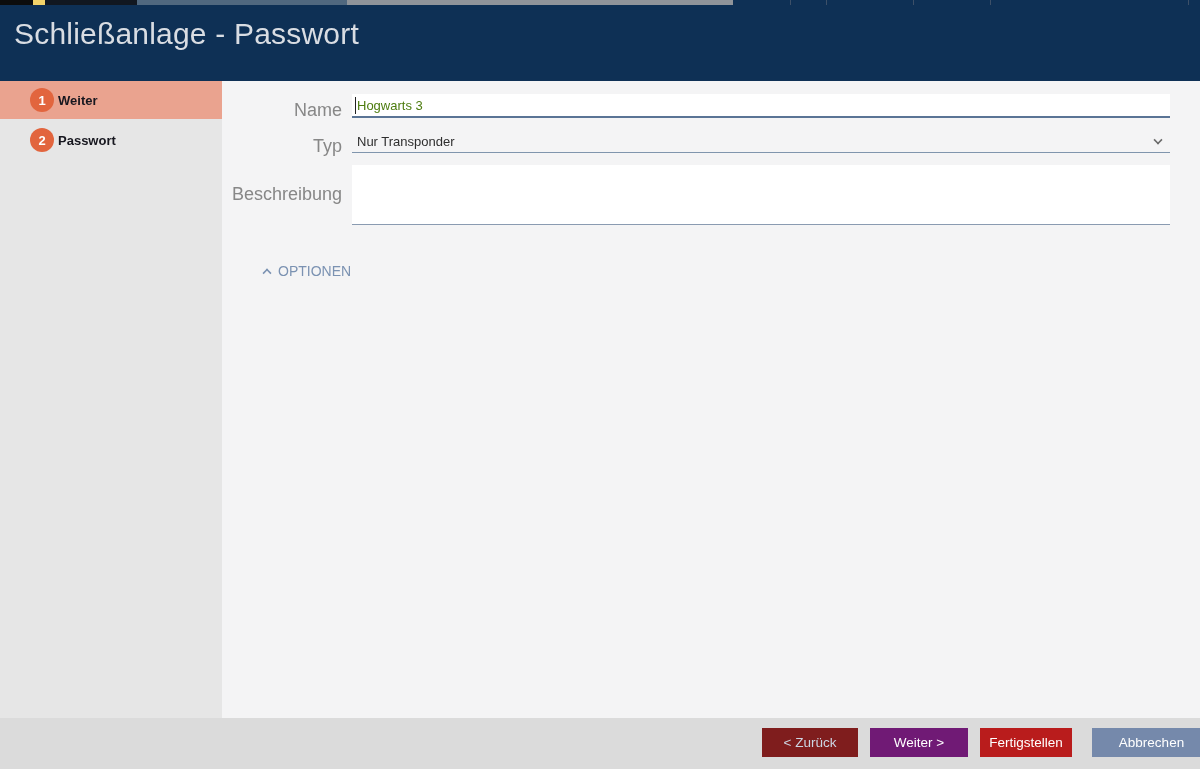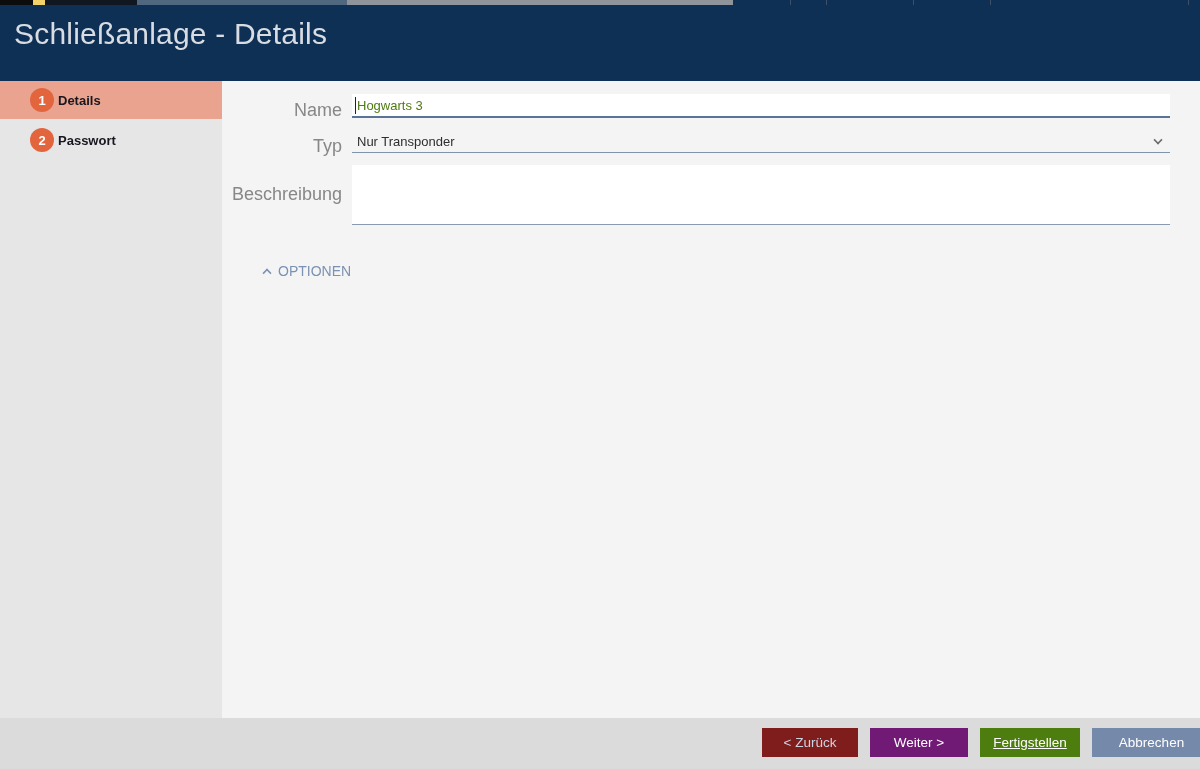--- a/index.html
+++ b/index.html
@@ -120,48 +120,48 @@
     position: absolute; top: 718px; left: 0; width: 1200px; height: 51px;
     background: #dbdbdb;
   }
   .btn {
     position: absolute; top: 10px; height: 29px;
     border: none; font-family: inherit; font-size: 13.5px;
     cursor: pointer;
   }
   .btn-back   { left: 762px;  width: 96px;  background: #7f1d1d; color: #ccd6e3; }
   .btn-next   { left: 870px;  width: 98px;  background: #701a75; color: #ffffff; }
-  .btn-finish { left: 980px;  width: 100px; background: #4d7c0f; color: #ffffff; text-decoration: underline; }
+  .btn-finish { left: 980px;  width: 92px; background: #b91c1c; color: #ffffff; }
   .btn-cancel { left: 1092px; width: 119px;  background: #7589ab; color: #ffffff; }
 </style>
 </head>
 <body>
 
 <div class="top-strip">
   <div class="seg seg-a"></div>
   <div class="seg seg-b"></div>
   <div class="seg seg-c"></div>
   <div class="seg seg-d"></div>
   <div class="seg seg-e"></div>
   <div class="seg seg-f"></div>
   <div class="seg-div" style="left:790px"></div>
   <div class="seg-div" style="left:826px"></div>
   <div class="seg-div" style="left:913px"></div>
   <div class="seg-div" style="left:990px"></div>
   <div class="seg-div" style="left:1188px"></div>
 </div>
 
 <div class="header">
-  <div class="header-title">Schließanlage - Details</div>
+  <div class="header-title">Schließanlage - Passwort</div>
 </div>
 
 <div class="sidebar">
   <div class="step step-1">
     <div class="step-circle">1</div>
-    <div class="step-label">Details</div>
+    <div class="step-label">Weiter</div>
     <div class="step-arrow"></div>
   </div>
   <div class="step step-2">
     <div class="step-circle">2</div>
     <div class="step-label">Passwort</div>
   </div>
 </div>
 
 <div class="content">
   <div class="field-label label-name">Name</div>

